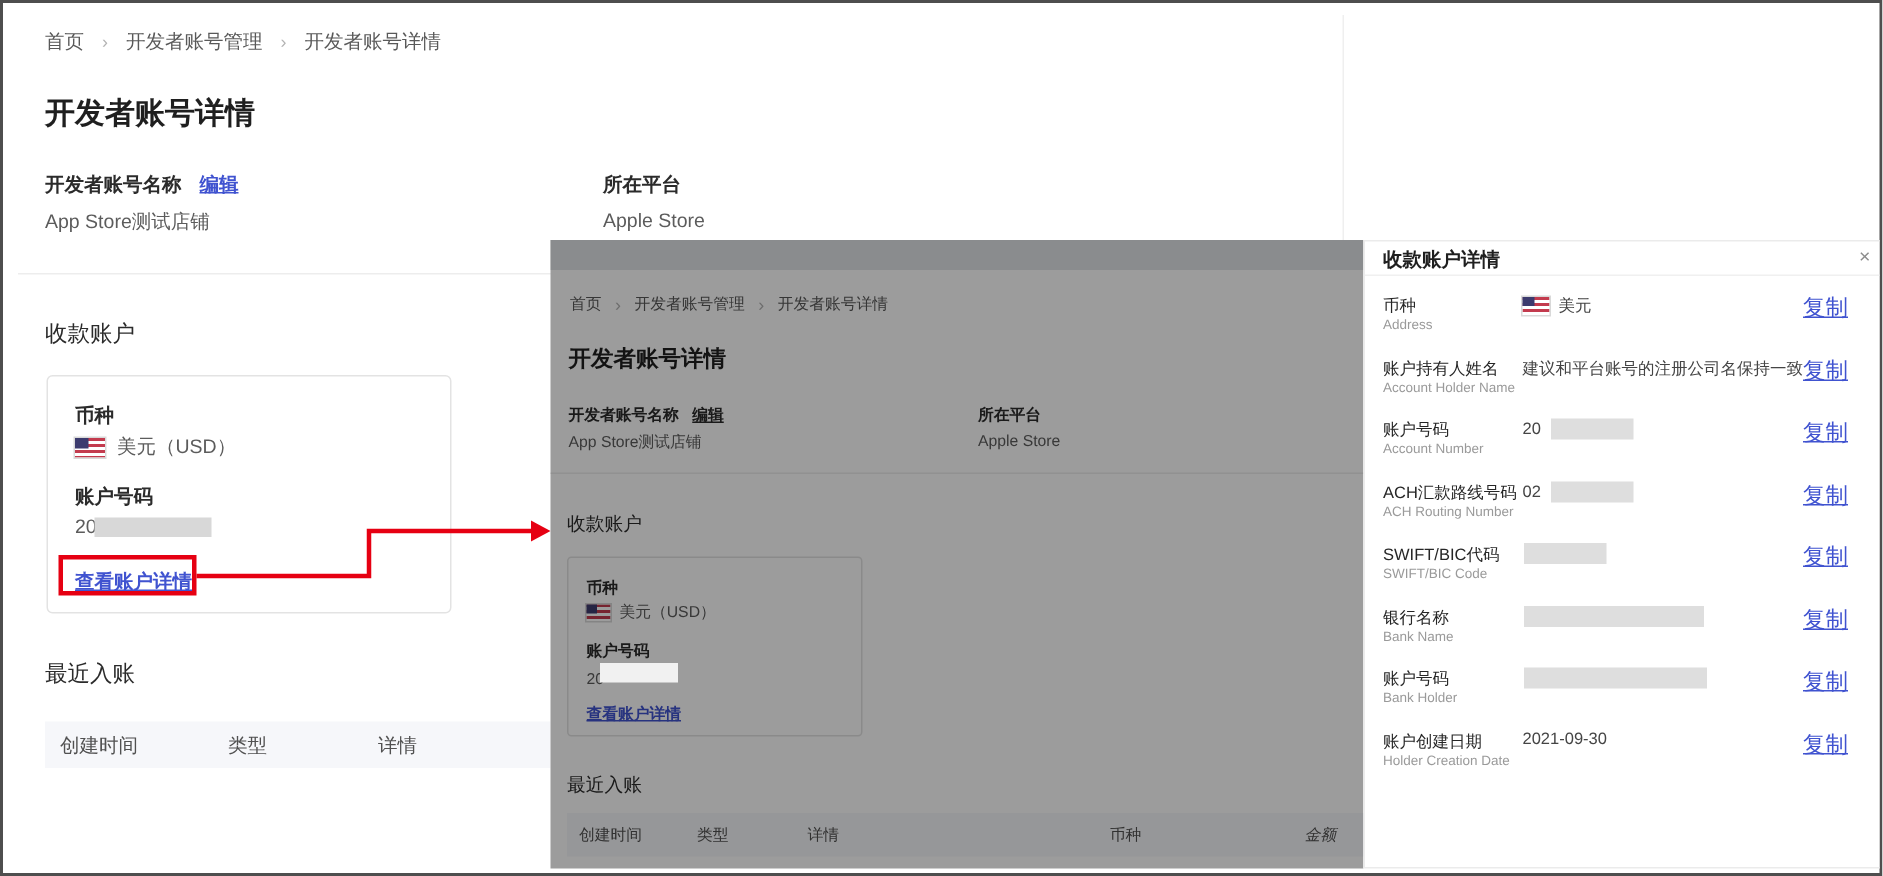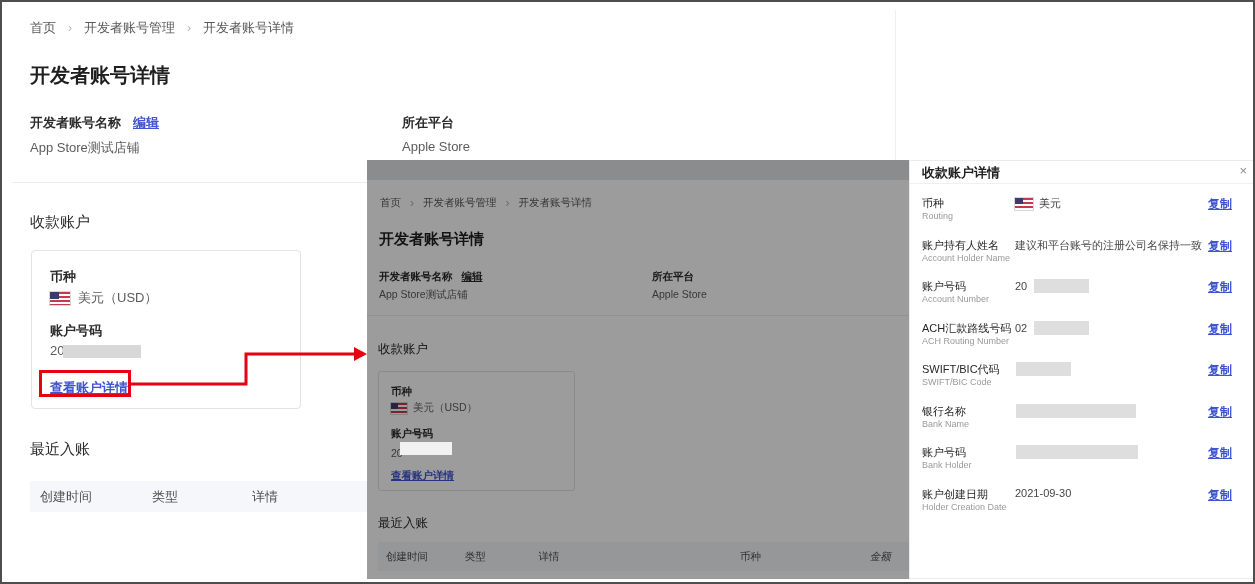--- a/index.html
+++ b/index.html
@@ -88,21 +88,21 @@
   .dw-head { position:relative; height:23px; border-bottom:1px solid #f0f0f0; }
   .dw-title { position:absolute; left:12px; top:3px; font-size:13px; font-weight:bold; color:#1f1f1f; }
   .dw-close { position:absolute; right:13px; top:2px; font-size:13px; color:#8c8c8c; cursor:pointer; }
   .dw-rows { position:absolute; left:0; top:33px; width:100%; }
   .dw-row { position:relative; height:41.5px; }
   .dw-lbl { position:absolute; left:12px; top:2px; font-size:11px; color:#262626; }
   .dw-sub { position:absolute; left:12px; top:17px; font-size:9px; color:#9a9a9a; }
   .dw-val { position:absolute; left:105px; top:2px; font-size:11px; color:#454545;
             display:flex; align-items:center; gap:6px; width:195px; }
   .dw-redact { display:inline-block; vertical-align:middle; background:#dedede; height:14px; margin-left:1px; }
-  .dw-copy { position:absolute; right:28px; top:2px; font-size:12px; font-weight:700; }
+  .dw-copy { position:absolute; right:28px; top:2px; font-size:15px; font-weight:400; }
 </style>
 </head>
 <body>
 
 <div class="canvas">
 
   <div class="crumbs">
     <span>首页</span>
     <span class="crumb-sep">›</span>
     <span>开发者账号管理</span>
@@ -195,21 +195,21 @@
     <div class="in-redact"></div>
 
     <div class="drawer">
       <div class="dw-head">
         <span class="dw-title">收款账户详情</span>
         <span class="dw-close">×</span>
       </div>
       <div class="dw-rows" id="drawer-rows">
           <div class="dw-row">
             <div class="dw-lbl">币种</div>
-            <div class="dw-sub">Routing</div>
+            <div class="dw-sub">Address</div>
             <div class="dw-val">
               <span class="flag md"></span>
               <span>美元</span>
             </div>
             <span class="dw-copy lnk">复制</span>
           </div>
           <div class="dw-row">
             <div class="dw-lbl">账户持有人姓名</div>
             <div class="dw-sub">Account Holder Name</div>
             <div class="dw-val">

